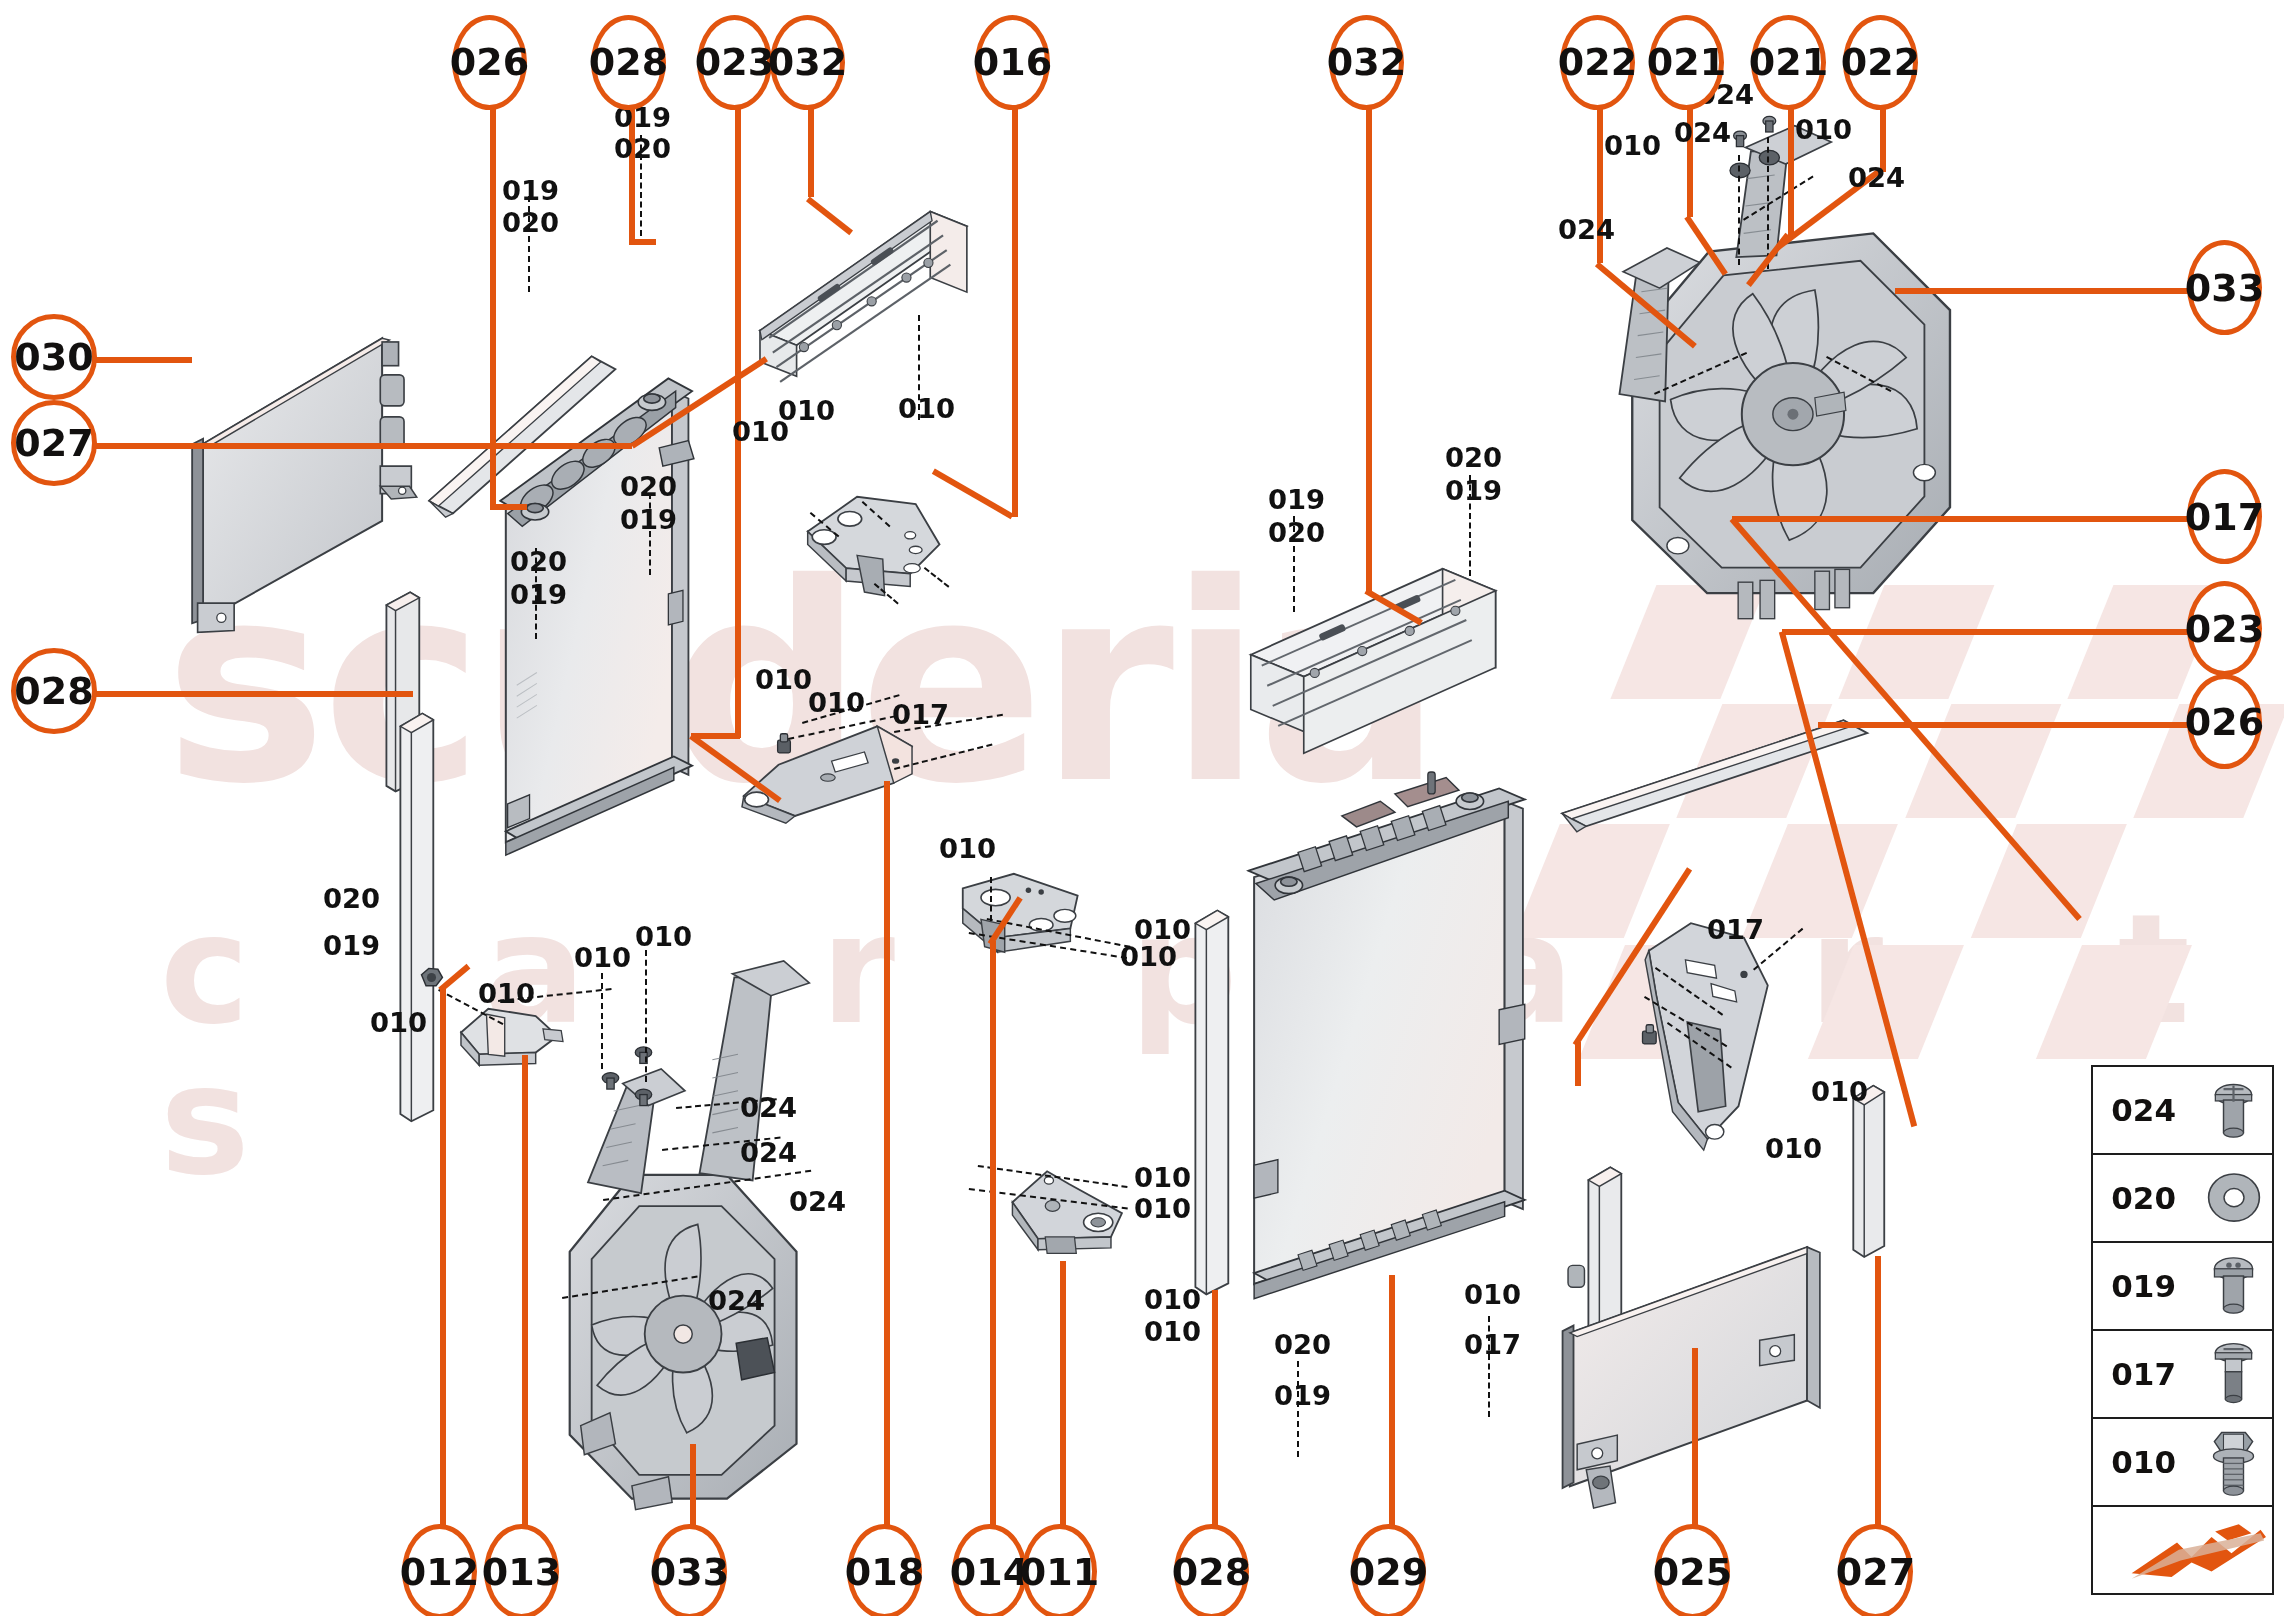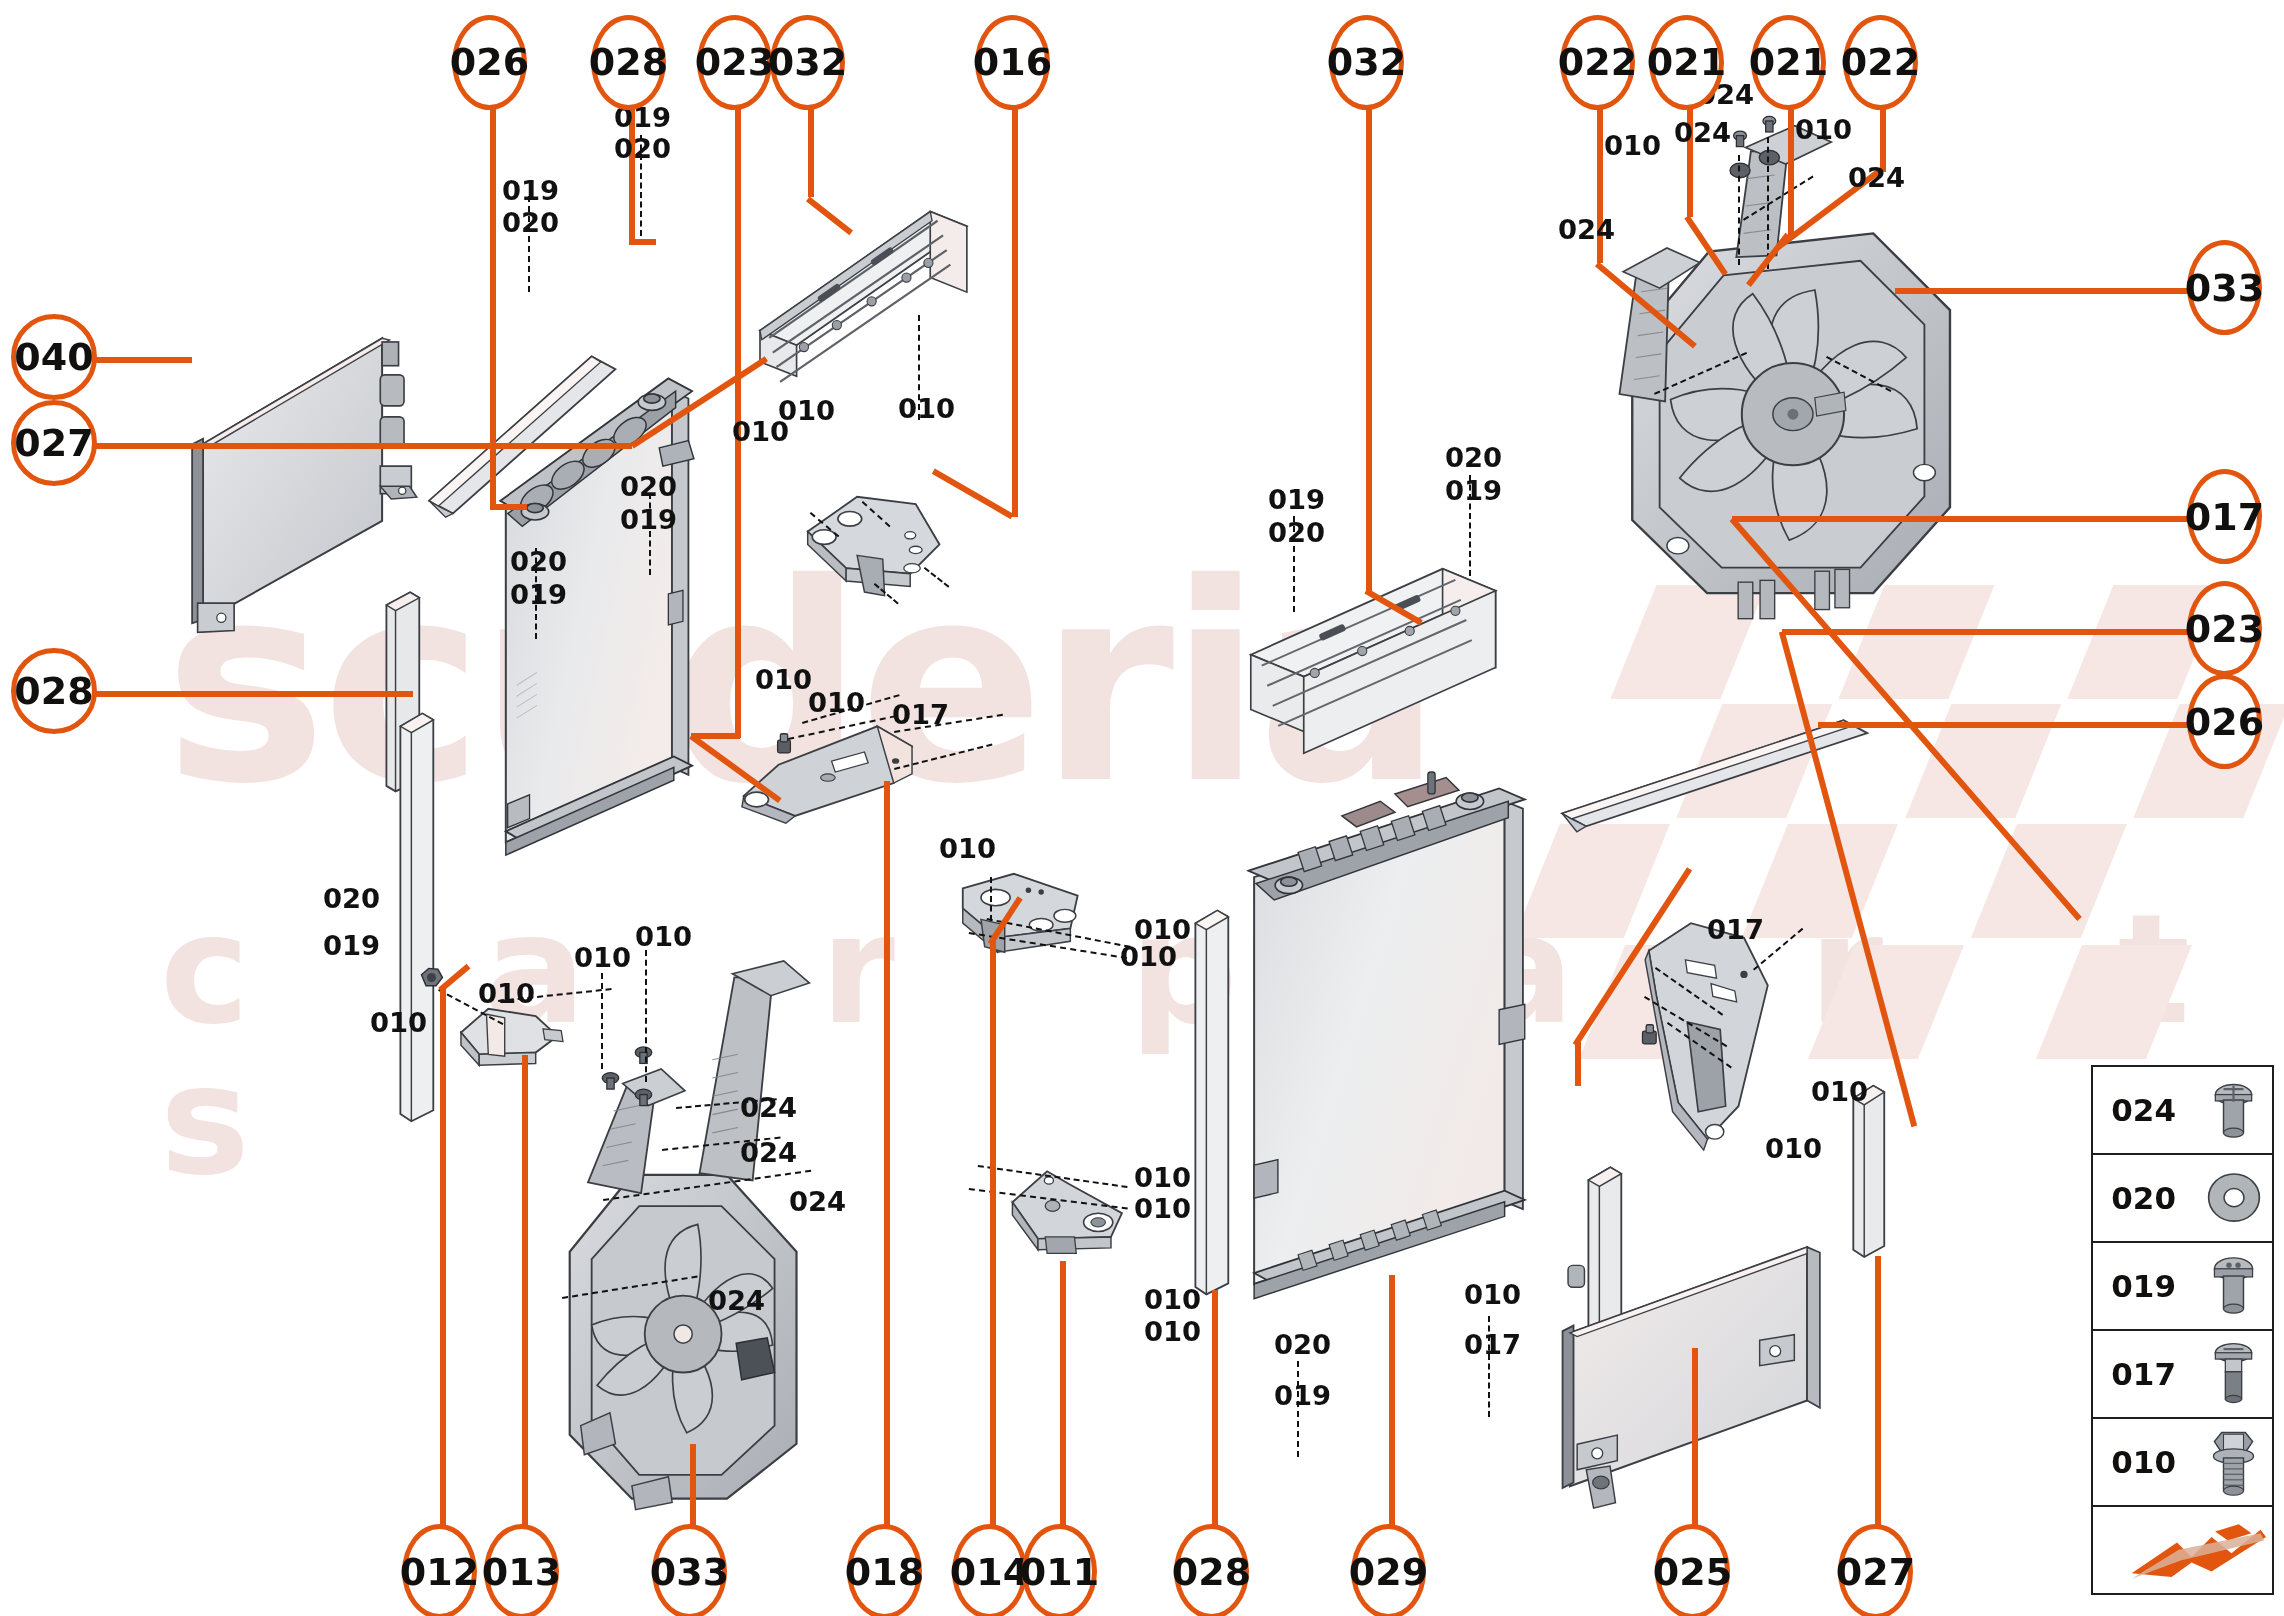--- a/index.html
+++ b/index.html
@@ -699,21 +699,21 @@
   <div class="bubble v" style="left:697px;top:14.6px;">023</div>
   <div class="bubble v" style="left:770px;top:14.6px;">032</div>
   <div class="bubble v" style="left:975px;top:14.6px;">016</div>
   <div class="bubble v" style="left:1329px;top:14.6px;">032</div>
   <div class="bubble v" style="left:1560px;top:14.6px;">022</div>
   <div class="bubble v" style="left:1649px;top:14.6px;">021</div>
   <div class="bubble v" style="left:1751px;top:14.6px;">021</div>
   <div class="bubble v" style="left:1843px;top:14.6px;">022</div>
 
   <div class="bubble v" style="left:2187px;top:240px;">033</div>
-  <div class="bubble c" style="left:11px;top:314px;">040</div>
+  <div class="bubble c" style="left:11px;top:314px;">030</div>
   <div class="bubble c" style="left:11px;top:400px;">027</div>
   <div class="bubble c" style="left:11px;top:648px;">028</div>
 
   <div class="bubble v" style="left:2187px;top:674px;">026</div>
   <div class="bubble v" style="left:2187px;top:469px;">017</div>
   <div class="bubble v" style="left:2187px;top:581px;">023</div>
 
   <div class="bubble v" style="left:402px;top:1524px;">012</div>
   <div class="bubble v" style="left:484px;top:1524px;">013</div>
   <div class="bubble v" style="left:652px;top:1524px;">033</div>

